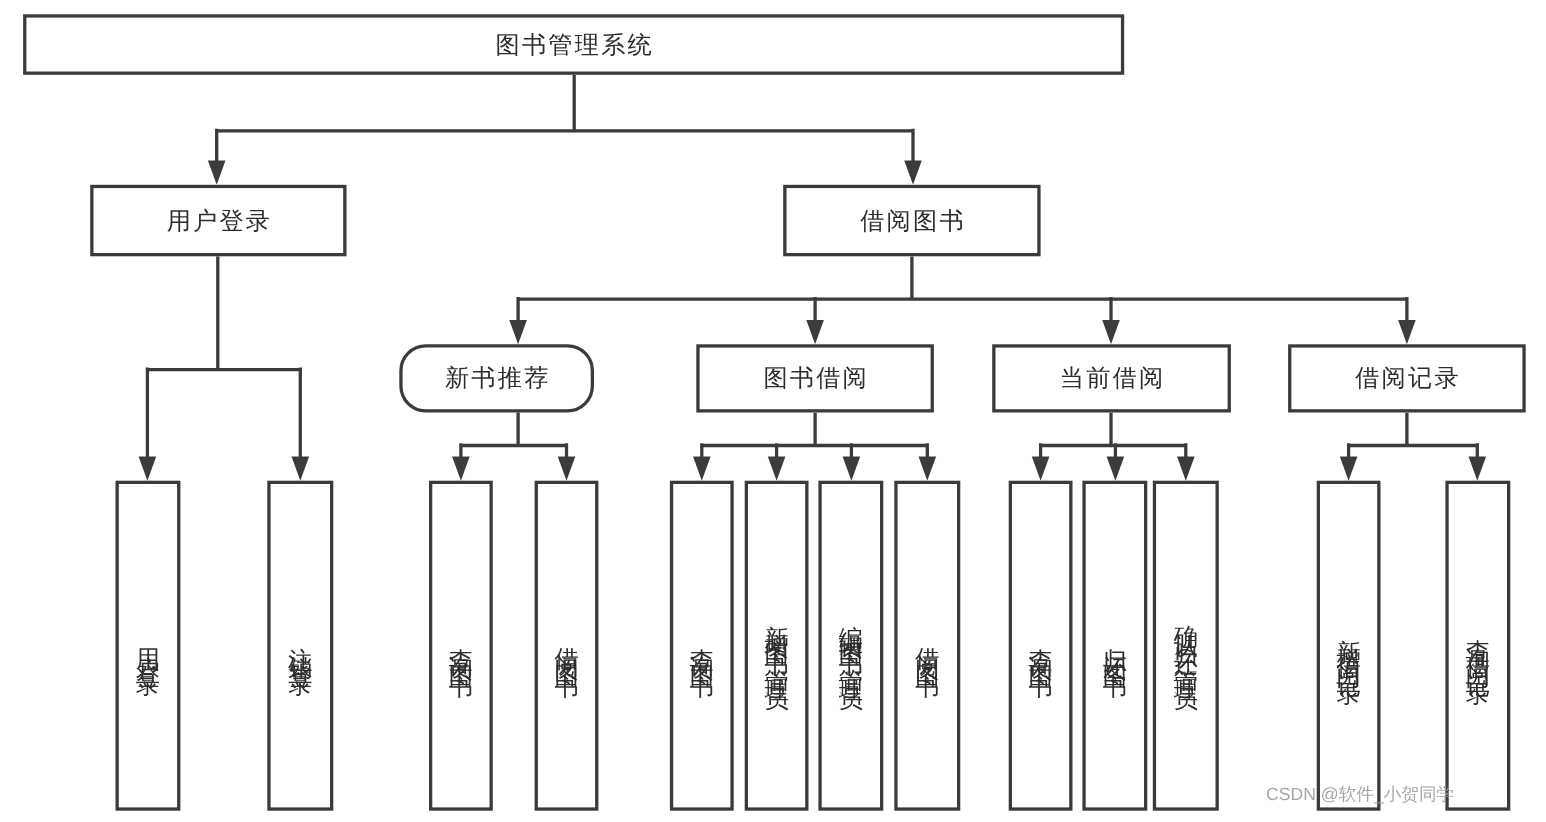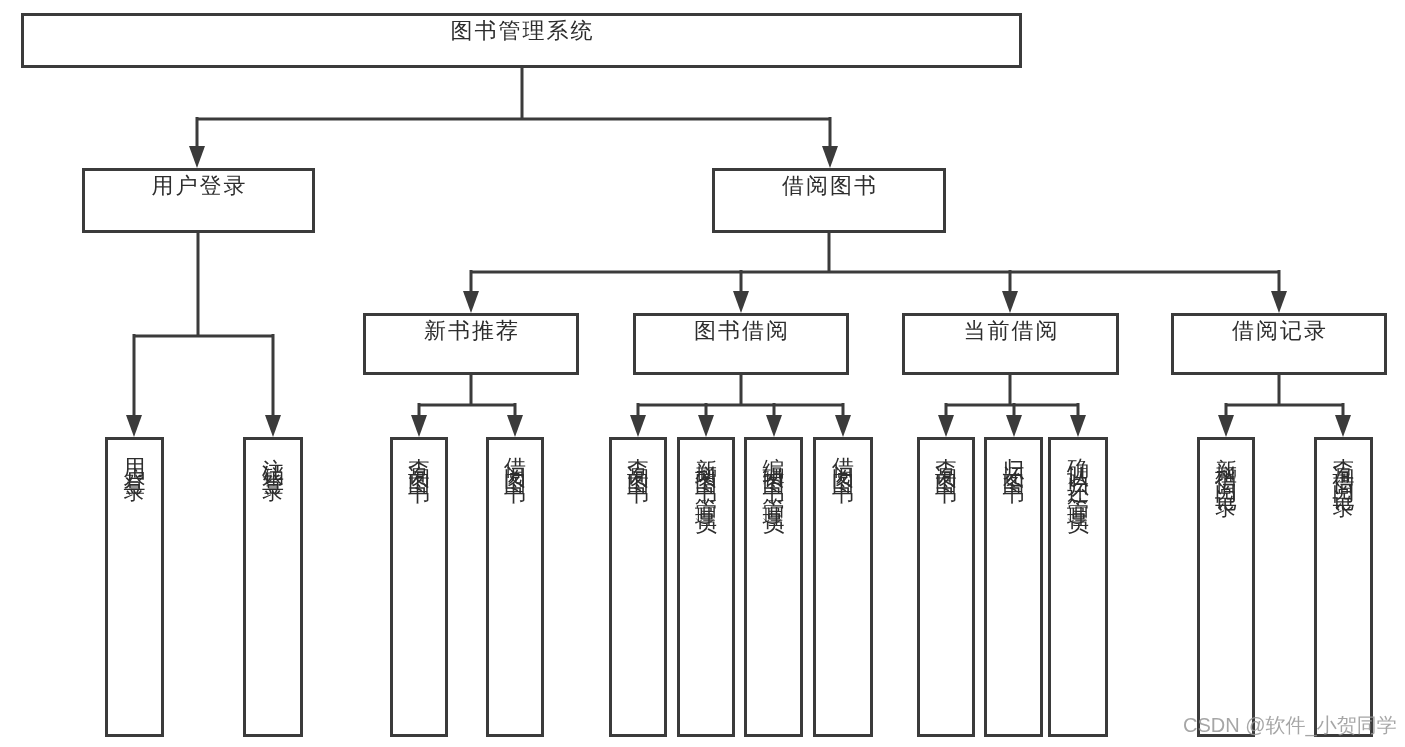--- a/index.html
+++ b/index.html
@@ -22,20 +22,21 @@
     width: 1405px;
     height: 747px;
     z-index: 1;
   }
   .box {
     position: absolute;
     box-sizing: border-box;
     border: 3px solid #3b3b3b;
     background: #ffffff;
     display: flex;
+    align-items: center;
     justify-content: center;
     color: #2d2d2d;
     z-index: 2;
   }
   .hlabel {
     font-size: 22px;
     letter-spacing: 2px;
     text-indent: 2px;
     white-space: nowrap;
   }
@@ -47,24 +48,24 @@
   .vtext {
     writing-mode: vertical-rl;
     text-orientation: mixed;
     font-size: 22px;
     letter-spacing: 8px;
     line-height: 1;
     white-space: nowrap;
   }
   .watermark {
     position: absolute;
-    left: 1183px;
+    left: 1151px;
     top: 712px;
     z-index: 5;
-    font-size: 20px;
+    font-size: 16px;
     color: rgba(150, 150, 150, 0.85);
     white-space: nowrap;
     pointer-events: none;
   }
 </style>
 </head>
 <body>
 
 <div class="canvas">
 
@@ -119,21 +120,21 @@
     <span class="hlabel">图书管理系统</span>
   </div>
 
   <div class="box" style="left:82px; top:168px; width:233px; height:65px;">
     <span class="hlabel">用户登录</span>
   </div>
   <div class="box" style="left:712px; top:168px; width:234px; height:65px;">
     <span class="hlabel">借阅图书</span>
   </div>
 
-  <div class="box" style="left:363px; top:313px; width:216px; height:62px;">
+  <div class="box" style="left:363px; top:313px; width:177px; height:62px;border-radius:24px;">
     <span class="hlabel">新书推荐</span>
   </div>
   <div class="box" style="left:633px; top:313px; width:216px; height:62px;">
     <span class="hlabel">图书借阅</span>
   </div>
   <div class="box" style="left:902px; top:313px; width:217px; height:62px;">
     <span class="hlabel">当前借阅</span>
   </div>
   <div class="box" style="left:1171px; top:313px; width:216px; height:62px;">
     <span class="hlabel">借阅记录</span>

